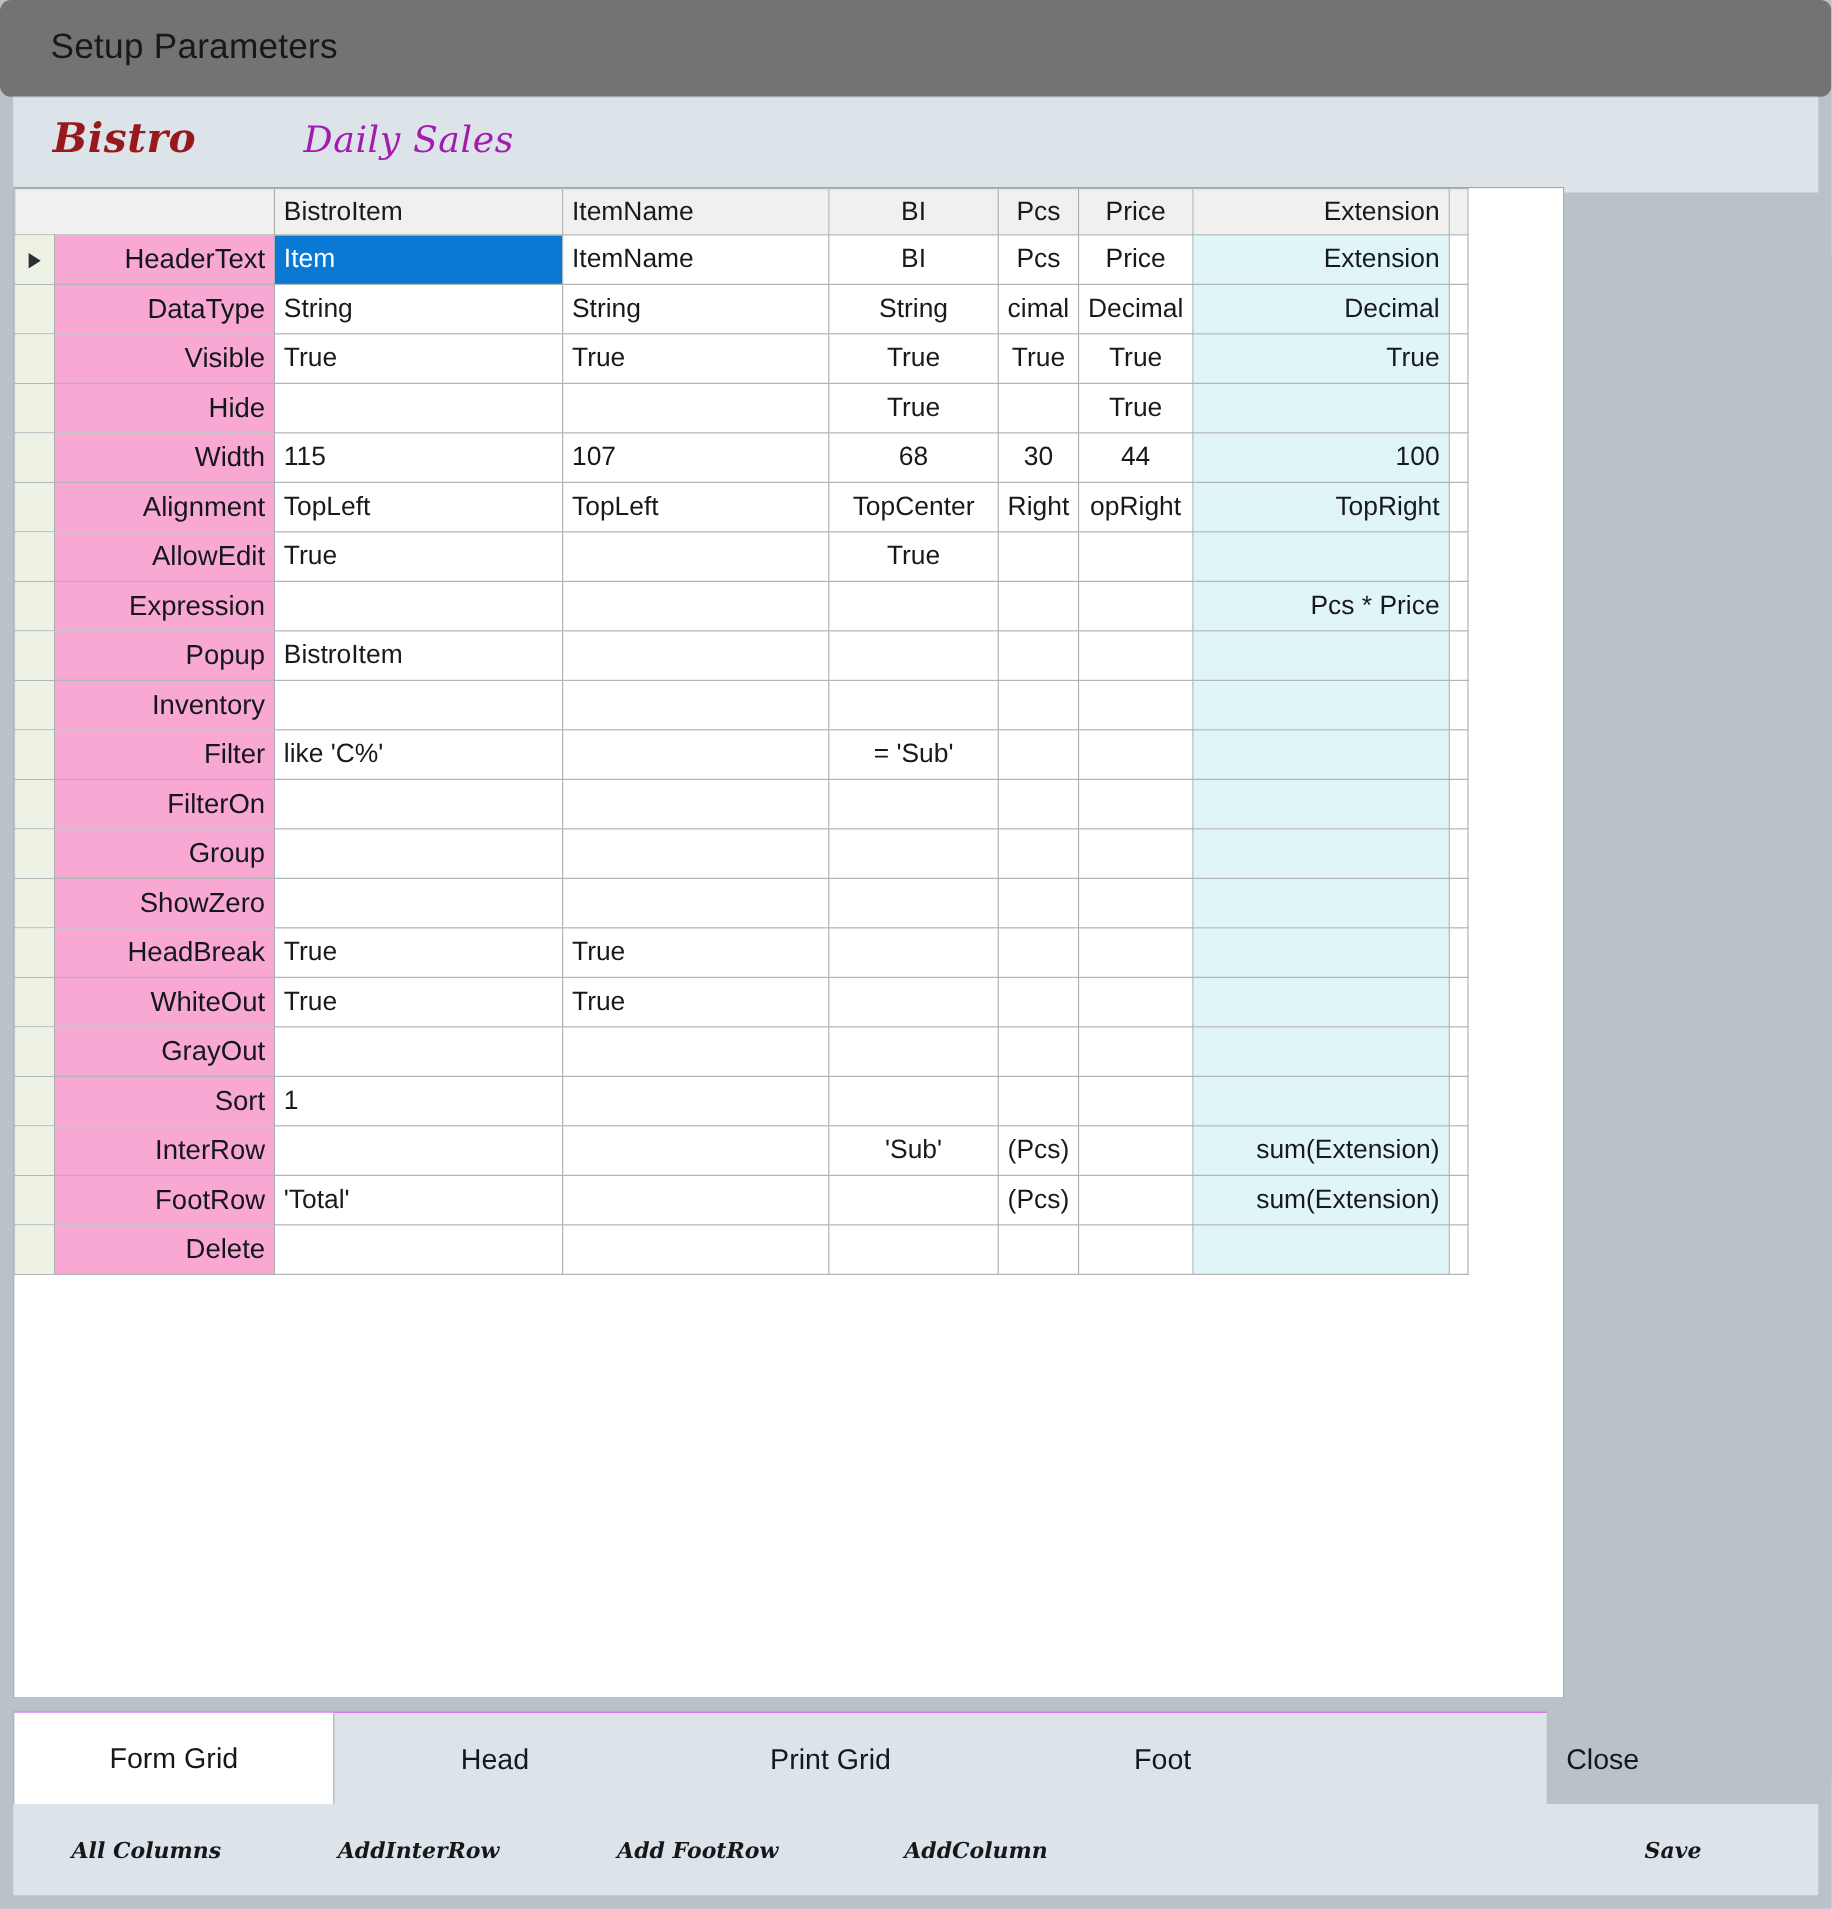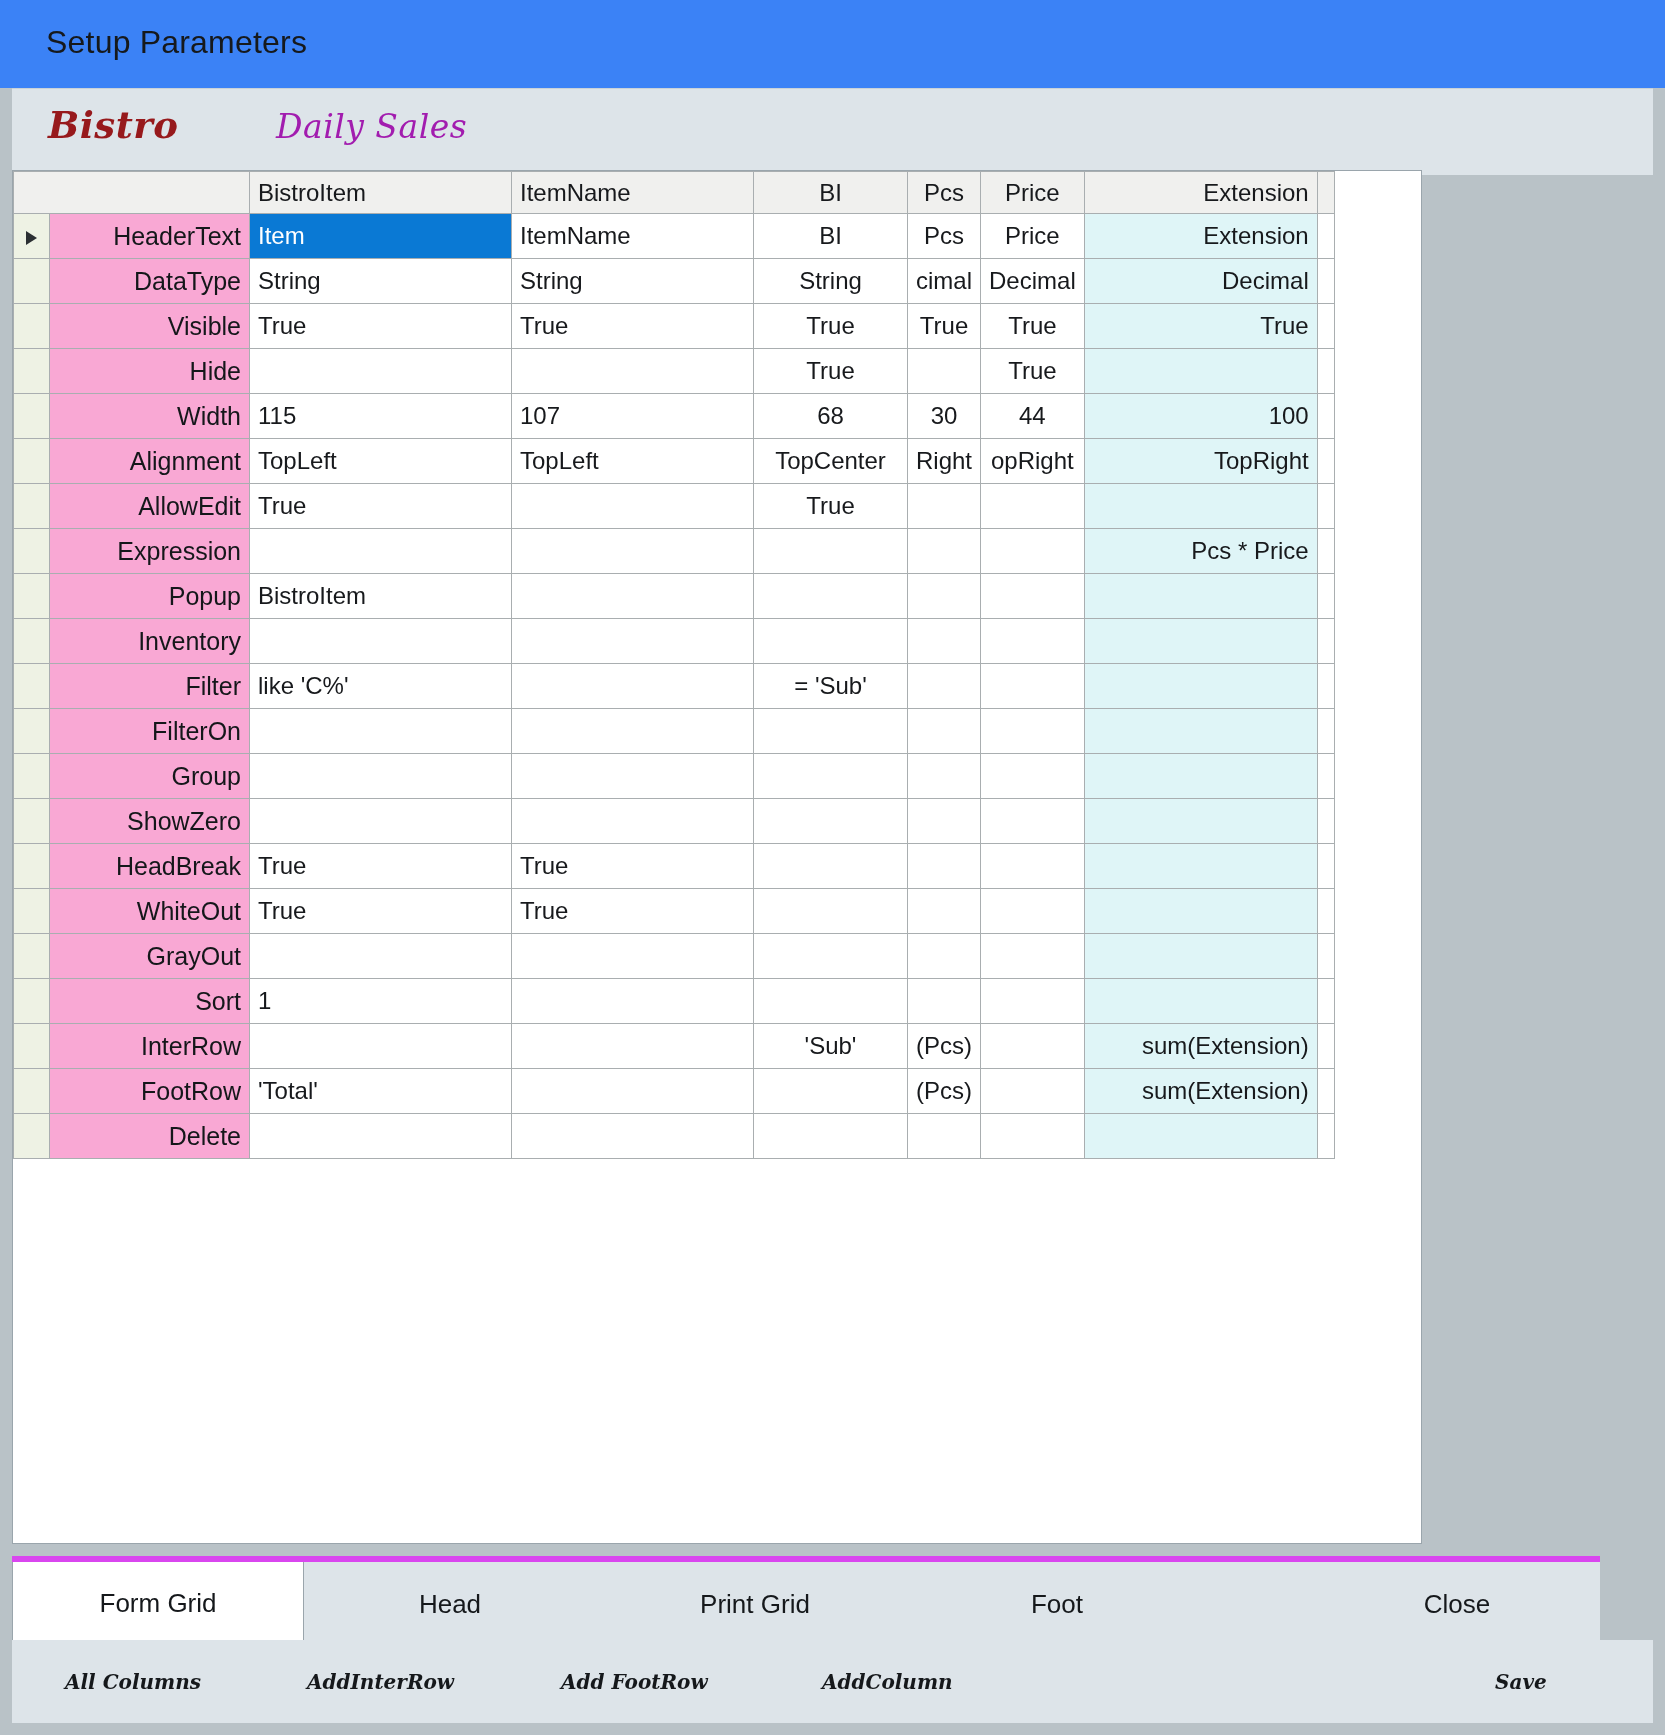--- a/index.html
+++ b/index.html
@@ -15,21 +15,22 @@
     background: #b9c2c7;
     overflow: hidden;
     box-sizing: border-box;
   }
 
   
   .titlebar {
     position: absolute;
     left: 0; top: 0;
     width: 1665px; height: 88px;
-    background: #3b82f6;
+    background: #737373;
+    border-radius: 10px;
   }
   .titlebar .title {
     position: absolute;
     left: 46px; top: 24px;
     font-size: 32px;
     color: #16191c;
     letter-spacing: .2px;
   }
 
   
@@ -146,23 +147,23 @@
     color: #ffffff;
   }
   .a-l { text-align: left;  }
   .a-c { text-align: center;}
   .a-r { text-align: right; padding-right: 12px; }
 
   
   .tabbar {
     position: absolute;
     left: 12px; top: 1556px;
-    width: 1588px; height: 84px;
+    width: 1394px; height: 84px;
     background: #dde4e9;
-    border-top: 6px solid #d946ef;
+    border-top: 1px solid #d946ef;
     box-sizing: border-box;
   }
   .tab {
     position: absolute;
     top: 0;
     height: 84px;
     display: flex;
     align-items: center;
     justify-content: center;
     font-size: 26px;

